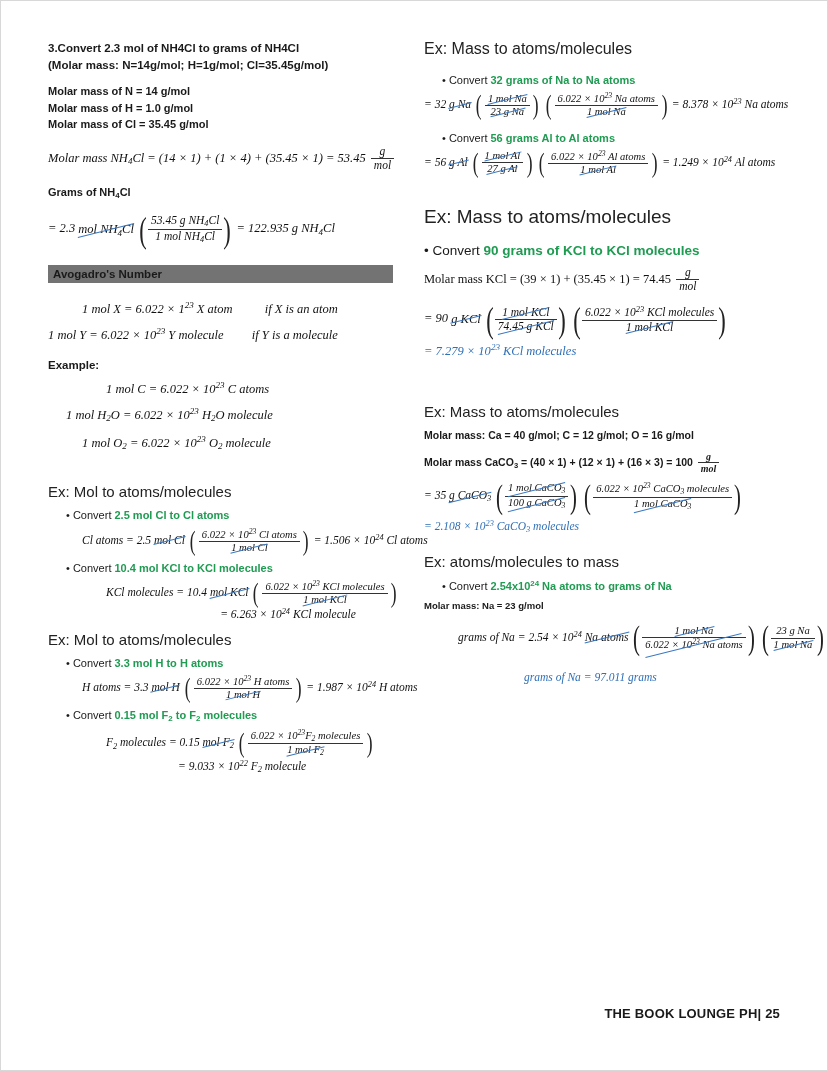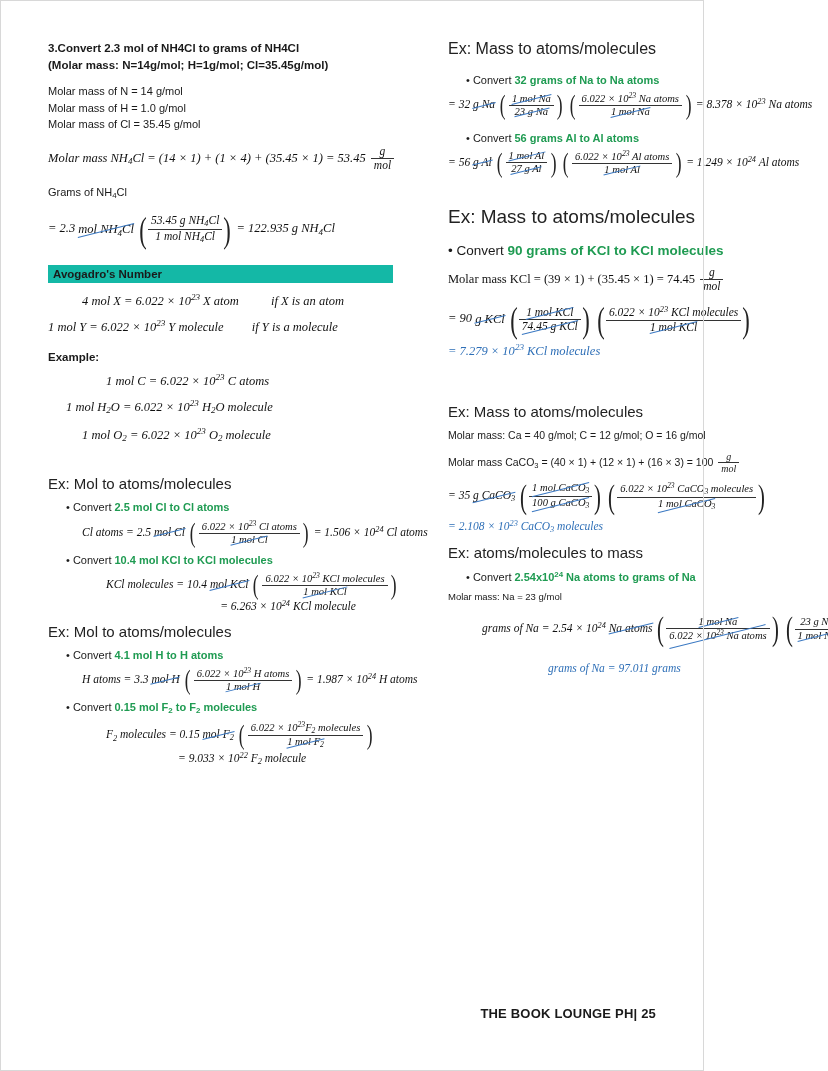--- a/index.html
+++ b/index.html
@@ -10,42 +10,43 @@
   body {
     width: 828px;
     height: 1071px;
     font-family: "Liberation Sans", sans-serif;
     color: #1a1a1a;
     position: relative;
     overflow: hidden;
   }
   .page {
     position: relative;
-    width: 704px;
+    width: 828px;
     height: 1071px;
     box-sizing: border-box;
   }
   .col {
     position: absolute;
     top: 40px;
     width: 360px;
   }
   .col-left { left: 48px; }
-  .col-right { left: 448px; }
+  .col-right { left: 424px; }
 
   .hdr-bold {
     font-size: 11.5px;
     font-weight: bold;
     line-height: 1.45;
     margin: 0 0 10px 0;
   }
   .plain {
     font-size: 11px;
     line-height: 1.5;
     margin: 0;
+    font-weight: bold;
   }
   .gap-s { height: 7px; }
   .gap-m { height: 12px; }
   .gap-l { height: 18px; }
 
   .math {
     font-family: "Liberation Serif", serif;
     font-style: italic;
     font-size: 12.5px;
     line-height: 1.5;
@@ -101,25 +102,25 @@
     position: absolute;
     left: -1px;
     right: -1px;
     top: 50%;
     height: 1px;
     background: #3a78c2;
     transform: rotate(-14deg);
   }
 
   .avogadro-bar {
-    background: #14b8a6;
+    background: #737373;
     font-weight: bold;
     font-size: 11.5px;
     padding: 3px 5px;
-    margin: 2px 0 8px 0;
+    margin: 2px 0 16px 0;
     width: 345px;
     box-sizing: border-box;
   }
 
   .ex-head {
     font-size: 15px;
     color: #222;
     margin: 0 0 8px 0;
     font-weight: normal;
   }
@@ -204,21 +205,21 @@
         </span>
       </span>
       <span>= 122.935 g NH</span><span class="sub">4</span><span>Cl</span>
     </div>
 
     <div class="gap-l"></div>
 
     <div class="avogadro-bar">Avogadro's Number</div>
 
     <div class="math indent2">
-      <span>4 mol X = 6.022 × 10</span><span class="sup">23</span>
+      <span>1 mol X = 6.022 × 1</span><span class="sup">23</span>
       <span>X atom</span>
       <span style="display:inline-block;width:26px"></span>
       <span>if X is an atom</span>
     </div>
 
     <div class="gap-s"></div>
 
     <div class="math">
       <span>1 mol Y = 6.022 × 10</span><span class="sup">23</span>
       <span>Y molecule</span>
@@ -291,21 +292,21 @@
 
     <div class="math small center" style="padding-left:120px">
       <span>= 6.263 × 10</span><span class="sup">24</span> <span>KCl molecule</span>
     </div>
 
     <div class="gap-s"></div>
 
     <div class="ex-head">Ex: Mol to atoms/molecules</div>
 
     <div class="bullet indent1">
-      <span class="dot">•</span> <span>Convert </span><span class="green">4.1 mol H to H atoms</span>
+      <span class="dot">•</span> <span>Convert </span><span class="green">3.3 mol H to H atoms</span>
     </div>
 
     <div class="math small indent2">
       <span>H atoms = 3.3</span>
       <span class="cancel"><span>mol H</span></span>
       <span class="paren">
         <span class="frac">
           <span class="num"><span>6.022 × 10</span><span class="sup">23</span> <span>H atoms</span></span>
           <span class="den"><span class="cancel"><span>1 mol H</span></span></span>
         </span>
@@ -465,21 +466,21 @@
         </span>
       </span>
     </div>
 
     <div class="gap-s"></div>
 
     <div class="math small blue">
       <span>= 2.108 × 10</span><span class="sup">23</span> <span>CaCO</span><span class="sub">3</span> <span>molecules</span>
     </div>
 
-    <div class="ex-head" style="margin-top:7px">Ex: atoms/molecules to mass</div>
+    <div class="ex-head" style="margin-top:16px">Ex: atoms/molecules to mass</div>
 
     <div class="bullet indent1">
       <span class="dot">•</span> <span>Convert </span><span class="green"><span>2.54x10</span><span class="sup" style="font-style:normal">24</span><span> Na atoms to grams of Na</span></span>
     </div>
 
     <div class="plain" style="font-size:9.5px">Molar mass: Na = 23 g/mol</div>
 
     <div class="gap-m"></div>
 
     <div class="math small indent2">

